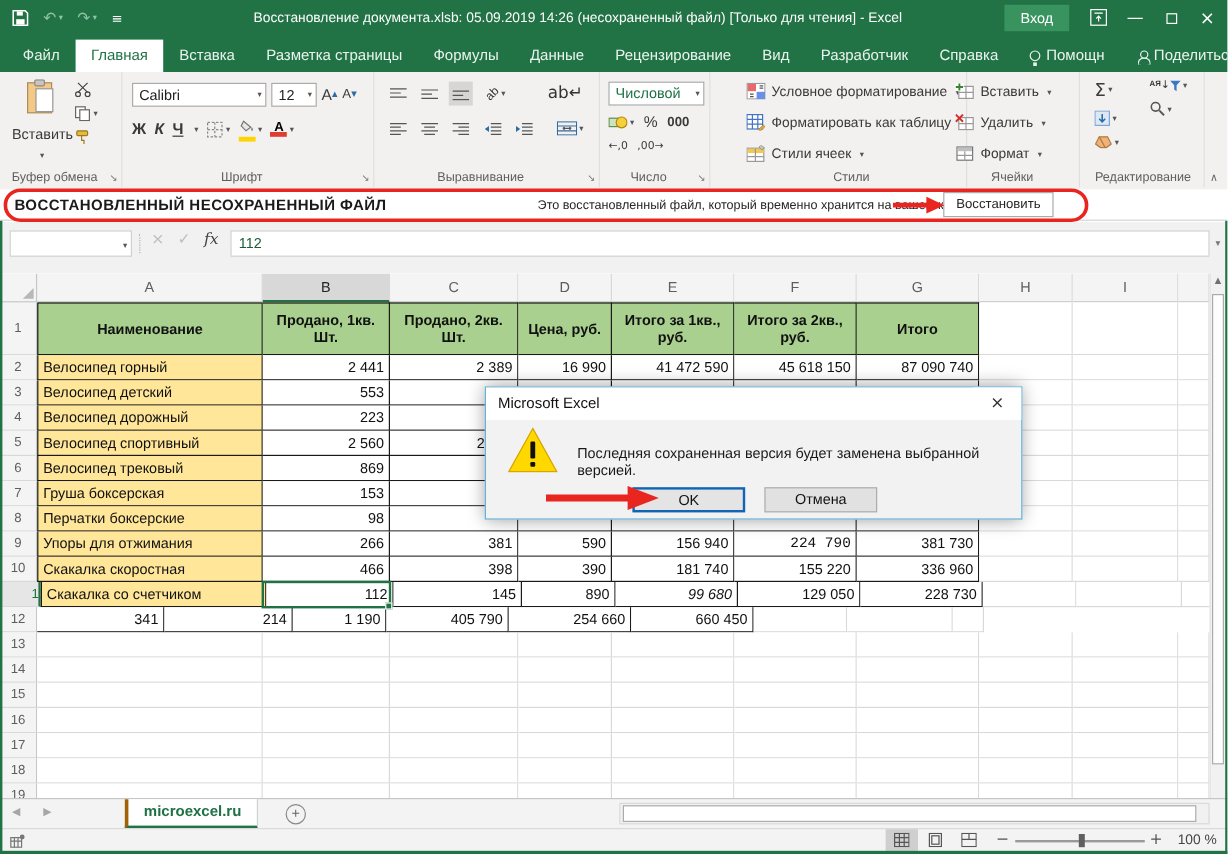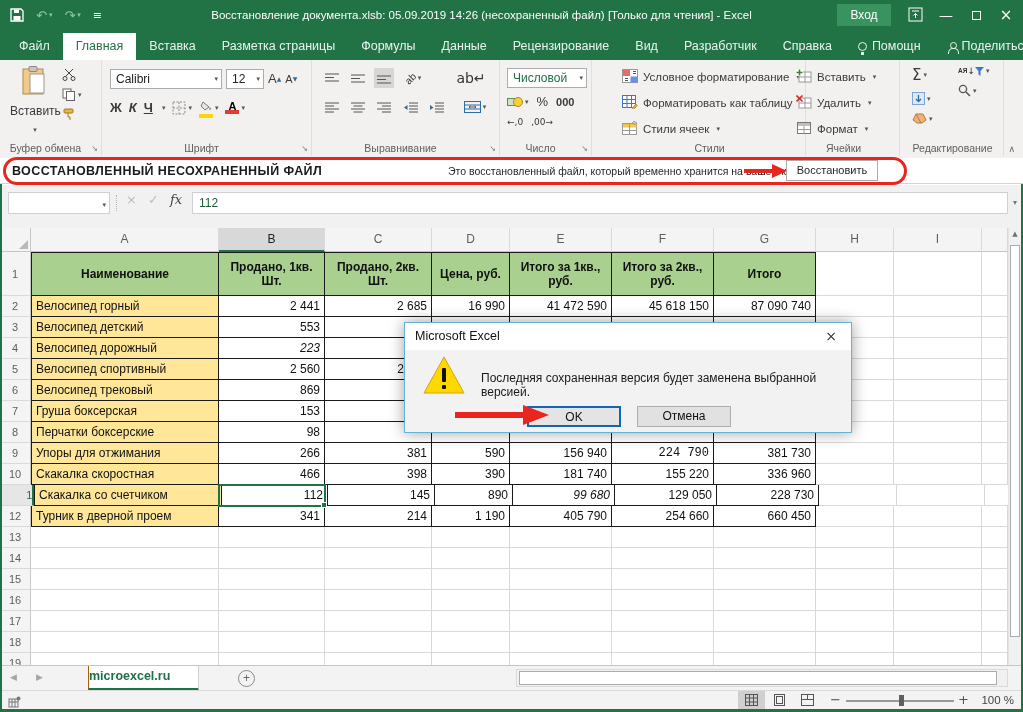--- a/index.html
+++ b/index.html
@@ -123,21 +123,21 @@
   #sel-handle { position:absolute; right:-3px; bottom:-3px; width:6px; height:6px; background:#217346; border:1px solid #fff; }
 
   
   #vscroll { position:absolute; left:1008px; top:228px; width:13px; height:437px; background:#f1f1f1; border-left:1px solid #e3e3e3; z-index:2; }
   #vscroll .up { position:absolute; top:2px; left:0; width:12px; text-align:center; font-size:7px; color:#707070; }
   #vthumb { position:absolute; left:1px; top:17px; width:10px; height:392px; background:#fdfdfd; border:1px solid #ababab; }
 
   
   #sheetbar { position:absolute; left:0; top:665px; width:1023px; height:25px; background:#f3f3f3; border-top:1px solid #c6c6c6; }
   .navarr { position:absolute; top:6px; font-size:9px; color:#a6a6a6; }
-  #sheet-tab { position:absolute; left:88px; top:0; width:111px; height:25px; background:#fff; border-left:1px solid #a16207; border-right:1px solid #d0d0d0; border-bottom:3px solid #217346; color:#1e7145; font-weight:bold; font-size:12.5px; line-height:21px; }
+  #sheet-tab { position:absolute; left:104px; top:0; width:111px; height:25px; background:#fff; border-left:3px solid #a16207; border-right:1px solid #d0d0d0; border-bottom:3px solid #217346; color:#1e7145; font-weight:bold; font-size:12.5px; text-align:center; line-height:21px; }
   #add-sheet { position:absolute; left:238px; top:4px; width:17px; height:17px; border:1px solid #8a8a8a; border-radius:50%; color:#666; font-size:12px; text-align:center; line-height:15px; }
   #hscroll { position:absolute; left:516px; top:3px; width:492px; height:18px; background:#f1f1f1; border:1px solid #dadada; }
   #hthumb { position:absolute; left:2px; top:1px; width:478px; height:14px; background:#fff; border:1px solid #ababab; }
 
   
   #statusbar { position:absolute; left:0; top:690px; width:1023px; height:19px; background:#f3f3f3; border-top:1px solid #d9d9d9; }
   #macro-ind { position:absolute; left:8px; top:3px; }
   .viewbtn { position:absolute; top:0; width:27px; height:18px; display:flex; align-items:center; justify-content:center; }
   .viewbtn.active { background:#cfcfcf; }
   #zoom-out { position:absolute; left:830px; top:1px; font-size:13px; color:#555; }
@@ -572,21 +572,21 @@
       <div class="cell c-hdr" style="width: 102px; height: 44px;">Итого за 2кв., руб.</div>
       <div class="cell c-hdr" style="width: 102px; height: 44px;">Итого</div>
       <div class="cell c-grid" style="width: 78px; height: 44px;"></div>
       <div class="cell c-grid" style="width: 88px; height: 44px;"></div>
       <div class="cell c-grid" style="width: 26px; height: 44px;"></div>
     </div>
     <div class="grow">
       <div class="rowhdr" style="height: 21px;">2</div>
       <div class="cell c-name first" style="width: 188px; height: 21px;">Велосипед горный</div>
       <div class="cell c-num" style="width: 106px; height: 21px;">2 441</div>
-      <div class="cell c-num" style="width: 107px; height: 21px;">2 685</div>
+      <div class="cell c-num" style="width: 107px; height: 21px;">2 389</div>
       <div class="cell c-num" style="width: 78px; height: 21px;">16 990</div>
       <div class="cell c-num" style="width: 102px; height: 21px;">41 472 590</div>
       <div class="cell c-num" style="width: 102px; height: 21px;">45 618 150</div>
       <div class="cell c-num" style="width: 102px; height: 21px;">87 090 740</div>
       <div class="cell c-grid" style="width: 78px; height: 21px;"></div>
       <div class="cell c-grid" style="width: 88px; height: 21px;"></div>
       <div class="cell c-grid" style="width: 26px; height: 21px;"></div>
     </div>
     <div class="grow">
       <div class="rowhdr" style="height: 21px;">3</div>
@@ -597,21 +597,21 @@
       <div class="cell c-num" style="width: 102px; height: 21px;"></div>
       <div class="cell c-num" style="width: 102px; height: 21px;"></div>
       <div class="cell c-num" style="width: 102px; height: 21px;"></div>
       <div class="cell c-grid" style="width: 78px; height: 21px;"></div>
       <div class="cell c-grid" style="width: 88px; height: 21px;"></div>
       <div class="cell c-grid" style="width: 26px; height: 21px;"></div>
     </div>
     <div class="grow">
       <div class="rowhdr" style="height: 21px;">4</div>
       <div class="cell c-name first" style="width: 188px; height: 21px;">Велосипед дорожный</div>
-      <div class="cell c-num" style="width: 106px; height: 21px; font-style: italic;">223</div>
+      <div class="cell c-num" style="width: 106px; height: 21px;">223</div>
       <div class="cell c-num" style="width: 107px; height: 21px;"></div>
       <div class="cell c-num" style="width: 78px; height: 21px;"></div>
       <div class="cell c-num" style="width: 102px; height: 21px;"></div>
       <div class="cell c-num" style="width: 102px; height: 21px;"></div>
       <div class="cell c-num" style="width: 102px; height: 21px;"></div>
       <div class="cell c-grid" style="width: 78px; height: 21px;"></div>
       <div class="cell c-grid" style="width: 88px; height: 21px;"></div>
       <div class="cell c-grid" style="width: 26px; height: 21px;"></div>
     </div>
     <div class="grow">
@@ -700,21 +700,20 @@
       <div class="cell c-num" style="width: 78px; height: 21px;">890</div>
       <div class="cell c-num" style="width: 102px; height: 21px; font-style: italic;">99 680</div>
       <div class="cell c-num" style="width: 102px; height: 21px;">129 050</div>
       <div class="cell c-num" style="width: 102px; height: 21px;">228 730</div>
       <div class="cell c-grid" style="width: 78px; height: 21px;"></div>
       <div class="cell c-grid" style="width: 88px; height: 21px;"></div>
       <div class="cell c-grid" style="width: 26px; height: 21px;"></div>
     </div>
     <div class="grow">
       <div class="rowhdr" style="height: 21px;">12</div>
-      <div class="cell c-name first" style="width: 188px; height: 21px;">Турник в дверной проем</div>
       <div class="cell c-num" style="width: 106px; height: 21px;">341</div>
       <div class="cell c-num" style="width: 107px; height: 21px;">214</div>
       <div class="cell c-num" style="width: 78px; height: 21px;">1 190</div>
       <div class="cell c-num" style="width: 102px; height: 21px;">405 790</div>
       <div class="cell c-num" style="width: 102px; height: 21px;">254 660</div>
       <div class="cell c-num" style="width: 102px; height: 21px;">660 450</div>
       <div class="cell c-grid" style="width: 78px; height: 21px;"></div>
       <div class="cell c-grid" style="width: 88px; height: 21px;"></div>
       <div class="cell c-grid" style="width: 26px; height: 21px;"></div>
     </div>

